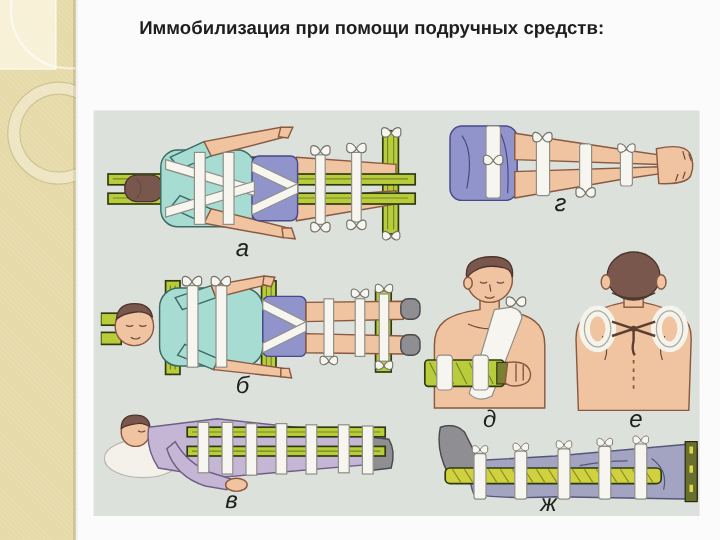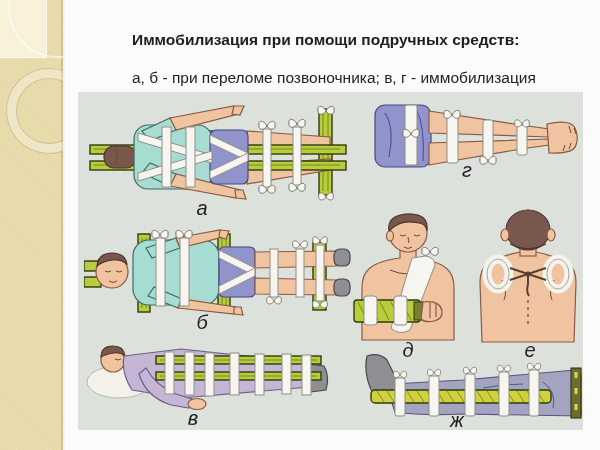--- a/index.html
+++ b/index.html
@@ -32,21 +32,21 @@
   .ring-donut{
     position:absolute; left:7px; top:69px; width:66px; height:66px;
     border-radius:50%; border:9px solid rgba(255,255,255,.30);
     box-shadow:0 0 0 1px rgba(160,145,95,.35), inset 0 0 0 1px rgba(160,145,95,.35);
   }
   
   .title-block{
     position:absolute; left:116px; top:13px; width:470px;
     color:var(--text,#1e1e1e); font-size:15.5px; line-height:21.5px;
   }
-  .title-block p{margin:16px;}
+  .title-block p{margin:0;}
   .slide-title{font-weight:bold;}
   
   .panel{
     position:absolute; left:78px; top:92px; width:505px; height:338px;
     background:var(--panel-bg,#dce1db);
   }
   .fig{position:absolute;}
   .fig-label{
     position:absolute; transform:translate(-50%,-50%);
     font:italic 20px "Liberation Sans",sans-serif; color:#1f1f1f;
@@ -78,21 +78,20 @@
 <div class="slide">
 
   <div class="sidebar">
     <div class="deco-square"></div>
     <div class="ring-arc"></div>
     <div class="ring-donut"></div>
   </div>
 
   <div class="title-block">
     <p class="slide-title">Иммобилизация при помощи подручных средств:</p>
-    <p class="caption">а, б - при переломе позвоночника; в, г - иммобилизация бедра;</p>
   </div>
 
   <div class="panel">
 
     <svg class="fig" style="left:10px;top:9px" width="260" height="102" viewBox="0 0 260 102">
       <rect class="plank" x="55" y="26" width="12" height="58"></rect>
       <path class="grain" d="M59,30 v50 M63,30 v50"></path>
       <rect class="plank" x="118" y="30" width="11" height="52"></rect>
       <path class="grain" d="M122,34 v44"></path>
       <rect class="plank" x="231" y="8" width="13" height="86"></rect>

